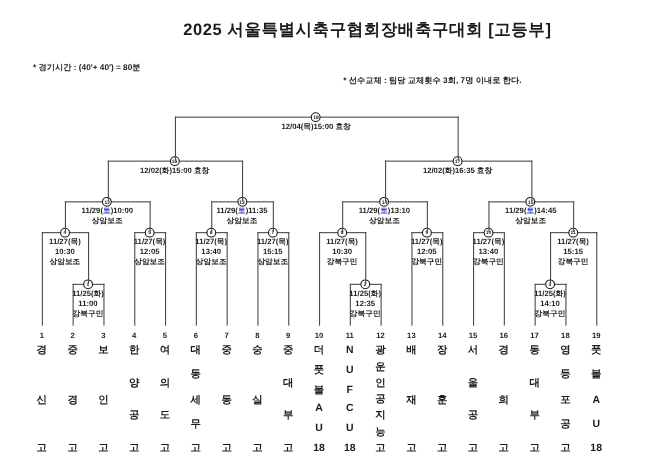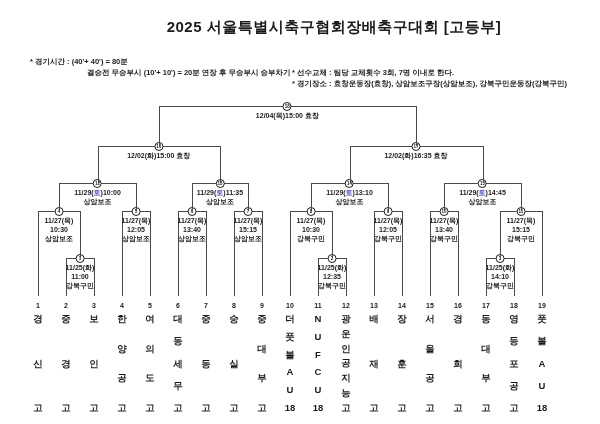--- a/index.html
+++ b/index.html
@@ -7,21 +7,21 @@
     position:relative;width:600px;height:424px;background:#ffffff;
     font-family:"Liberation Sans",sans-serif;color:var(--text,#1b1b1b);
     overflow:hidden;font-weight:bold;
   }
   .title{
     position:absolute;top:18px;left:0;width:100%;text-align:center;
     font-size:15px;font-weight:bold;letter-spacing:0.5px;margin-left:34px;
   }
   .notes-left{position:absolute;left:18px;top:56px;font-size:7.5px;line-height:11px;white-space:nowrap;margin-left:12px;}
   .notes-left .indent{margin-left:57px;}
-  .notes-right{position:absolute;left:292px;top:67px;font-size:7.5px;line-height:11px;white-space:nowrap;}
+  .notes-right{position:absolute;left:312px;top:67px;font-size:7.5px;line-height:11px;white-space:nowrap;}
   .bline{position:absolute;background:var(--line,#4a4a4a);}
   .mlabel{
     position:absolute;transform:translateX(-50%);text-align:center;
     font-size:7px;line-height:9px;white-space:nowrap;
   }
   .mno{height:8px;line-height:8px;margin-bottom:1px;}
   .circ{
     display:inline-block;width:7px;height:7px;line-height:7px;border:1px solid var(--text,#1b1b1b);
     border-radius:50%;font-size:4.5px;text-align:center;vertical-align:top;background:#fff;
   }
@@ -38,26 +38,24 @@
   .tch{font-size:9.5px;line-height:10px;}
 </style>
 </head>
 <body>
 
 <div class="sheet" id="sheet">
   <div class="title">2025  서울특별시축구협회장배축구대회 [고등부]</div>
 
   <div class="notes-left">
     <div>* 경기시간 : (40'+ 40') = 80분</div>
-    <div class="indent">결승전 무승부시 (10'+ 10') = 20분 연장 후 무승부시 승부차기</div>
   </div>
 
   <div class="notes-right">
     <div>* 선수교체 : 팀당 교체횟수 3회, 7명 이내로 한다.</div>
-    <div>* 경기장소 : 효창운동장(효창), 상암보조구장(상암보조), 강북구민운동장(강북구민)</div>
   </div>
 
   <div id="bracket">
       <div class="bline" style="left: 66px; top: 258px; width: 29px; height: 1px;"></div>
       <div class="bline" style="left: 66px; top: 258px; width: 1px; height: 38px;"></div>
       <div class="bline" style="left: 94px; top: 258px; width: 1px; height: 38px;"></div>
       <div class="mlabel" style="left: 80px; top: 254px;">
         <div class="mno"><span class="circ">1</span></div>
         <div><span>11/25(<span>화</span>)</span></div>
         <div>11:00</div>

